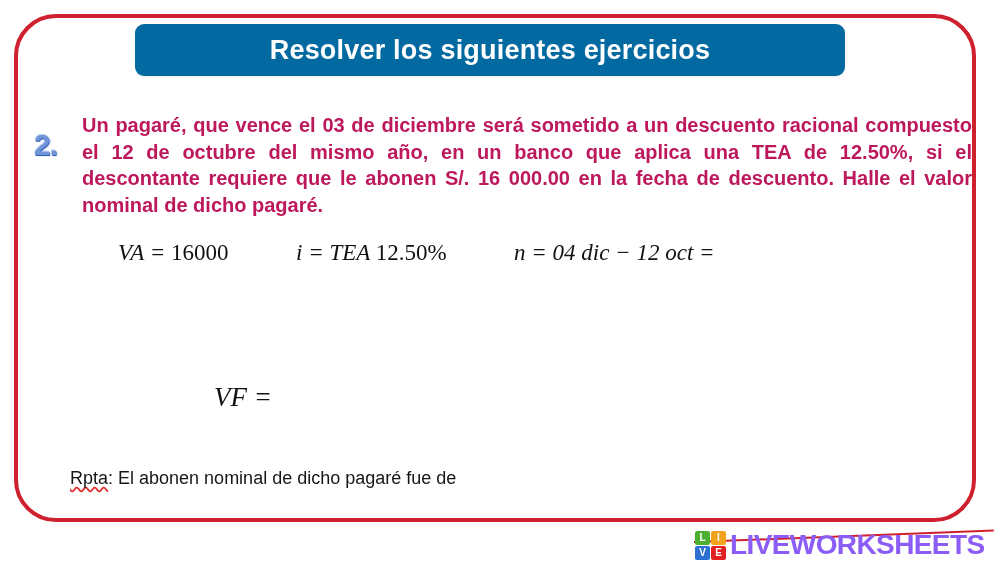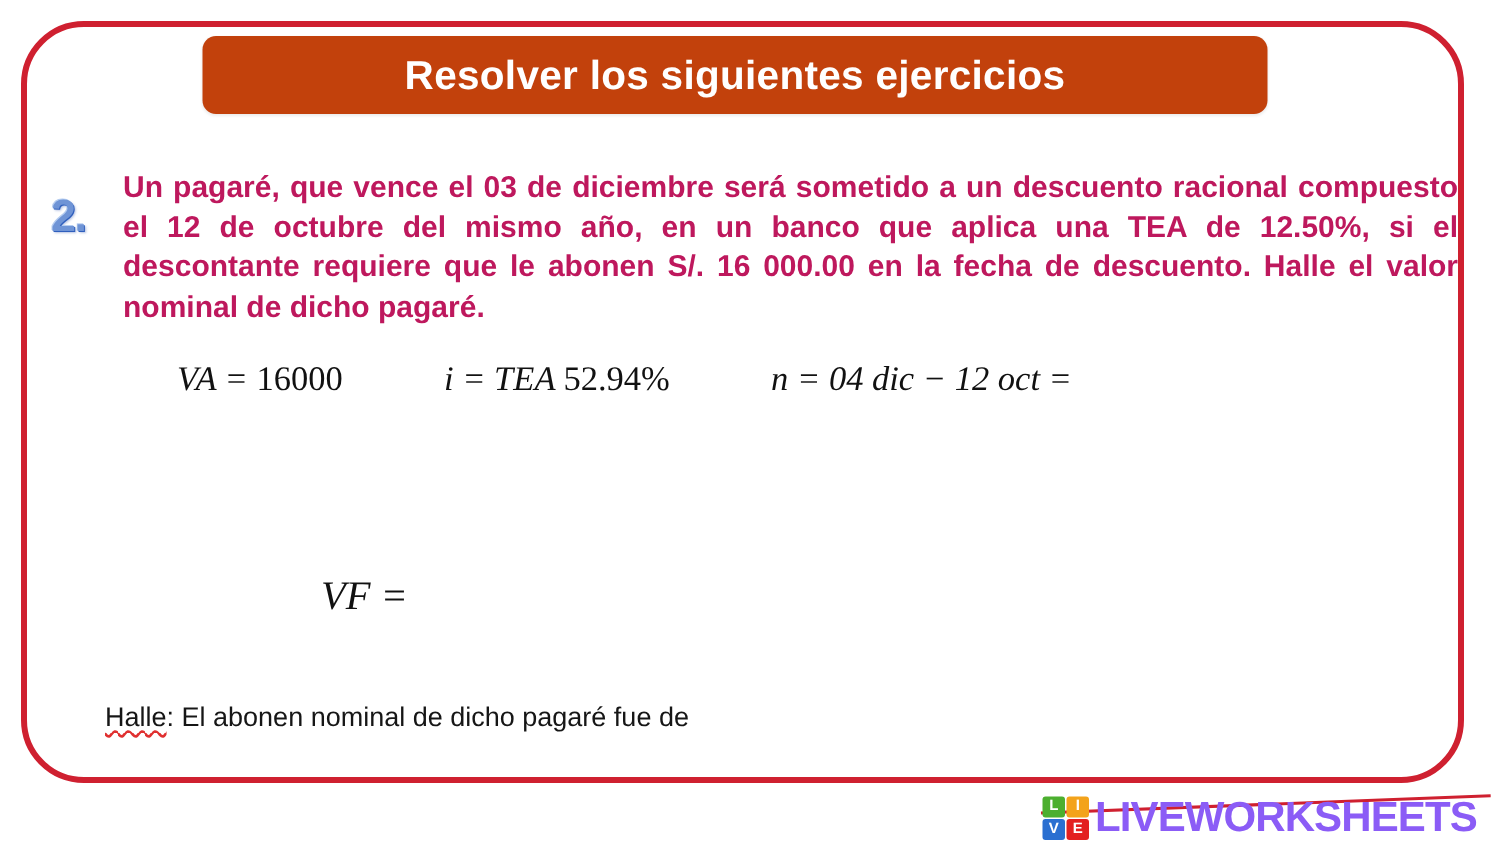--- a/index.html
+++ b/index.html
@@ -29,21 +29,21 @@
     box-sizing: border-box;
     background: transparent;
   }
   
   #title-banner {
     position: absolute;
     left: 135px;
     top: 24px;
     width: 710px;
     height: 52px;
-    background: #c2410c;
+    background: #0369a1;
     border-radius: 9px;
     display: flex;
     align-items: center;
     justify-content: center;
     box-shadow: 0 1px 2px rgba(0,0,0,0.08);
   }
   #title-text {
     color: #ffffff;
     font-family: "Liberation Sans", sans-serif;
     font-weight: bold;
@@ -251,32 +251,32 @@
 
   <div id="question-number">2.</div>
 
   <div id="problem-text">Un pagaré, que vence el 03 de diciembre será sometido a un descuento racional compuesto el 12 de octubre del mismo año, en un banco que aplica una TEA de 12.50%, si el descontante requiere que le abonen S/. 16 000.00 en la fecha de descuento. Halle el valor nominal de dicho pagaré.</div>
 
 
 
   <div id="given-row">
     <span class="gv"><span>VA = </span><span class="num">16000</span></span>
     <span class="sp-1"></span>
-    <span class="gv"><span>i = TEA </span><span class="num">52.94%</span></span>
+    <span class="gv"><span>i = TEA </span><span class="num">12.50%</span></span>
     <span class="sp-2"></span>
     <span class="gv"><span>n = </span><span>04 dic − 12 oct =</span></span>
   </div>
 
 
   <div id="vf-row-2">
     <span>VF =</span>
   </div>
 
   <div id="answer-line">
-    <span class="spellcheck">Halle</span><span>: El abonen nominal de dicho pagaré fue de</span>
+    <span class="spellcheck">Rpta</span><span>: El abonen nominal de dicho pagaré fue de</span>
   </div>
 
   <div id="lw-redline"></div>
 
   <div id="lw-logo">
     <div id="lw-tiles">
       <span class="lw-tile lw-t-l">L</span>
       <span class="lw-tile lw-t-i">I</span>
       <span class="lw-tile lw-t-v">V</span>
       <span class="lw-tile lw-t-e">E</span>

